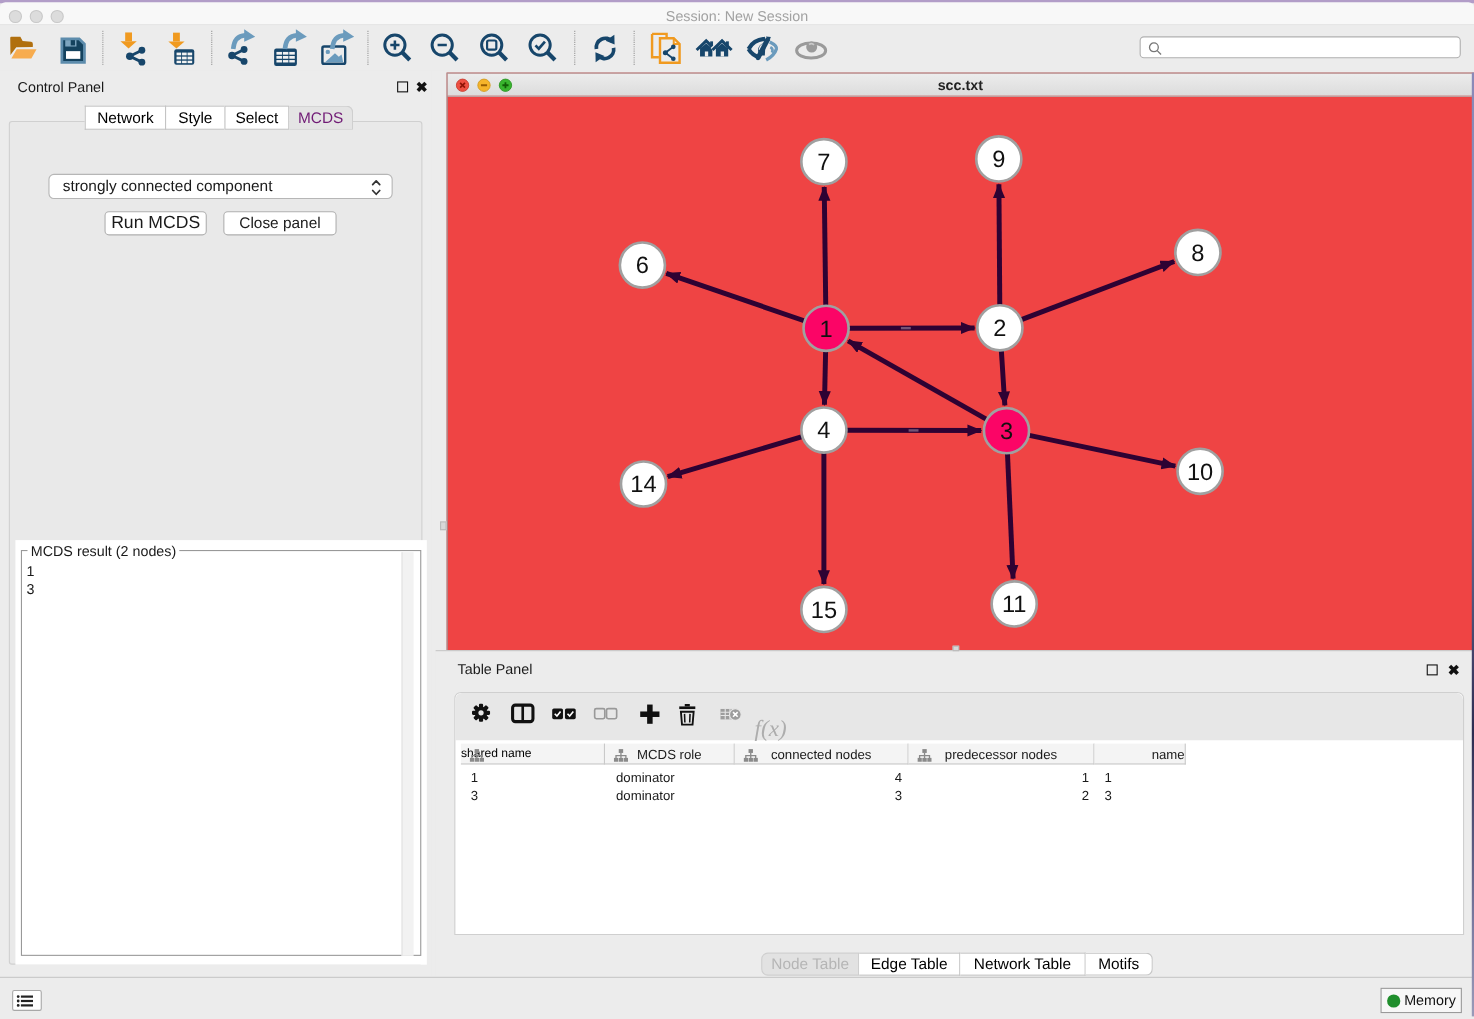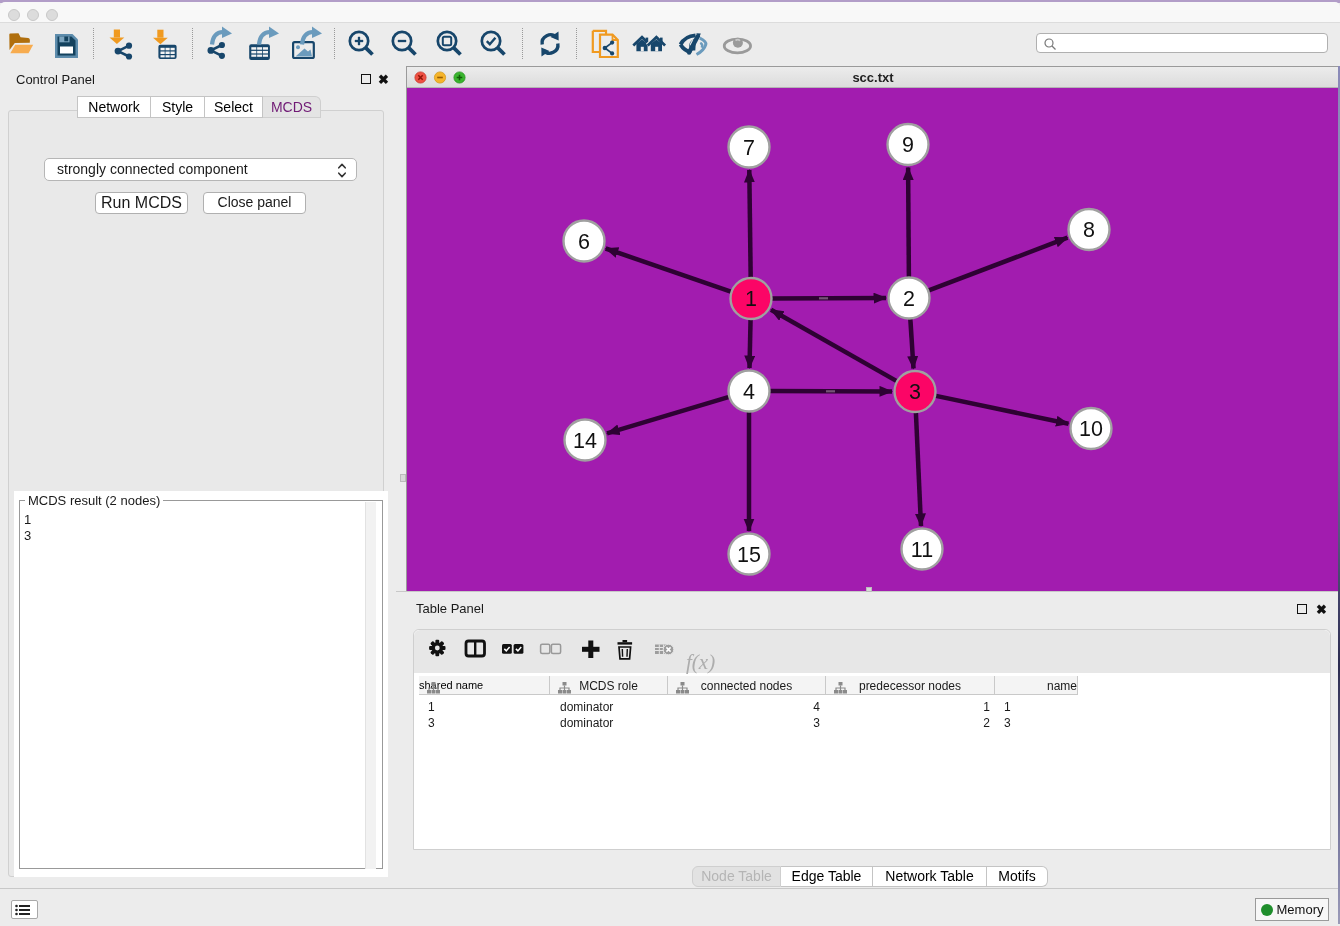--- a/index.html
+++ b/index.html
@@ -9,20 +9,21 @@
 </style>
 </head>
 <body>
 
 <div class="abs" style="left:0;top:0;width:1340px;height:3px;background:#b29dc8;"></div>
 
 <div class="abs" style="left:0;top:2px;width:1340px;height:21px;background:#f8f8f8;border-radius:5px 5px 0 0;border-bottom:1px solid #dcdcdc;">
   <div class="abs" style="left:8px;top:7px;width:12px;height:12px;border-radius:50%;background:#dcdcdc;border:1px solid #c8c8c8;"></div>
   <div class="abs" style="left:27px;top:7px;width:12px;height:12px;border-radius:50%;background:#dcdcdc;border:1px solid #c8c8c8;"></div>
   <div class="abs" style="left:46px;top:7px;width:12px;height:12px;border-radius:50%;background:#dcdcdc;border:1px solid #c8c8c8;"></div>
+  <div class="abs" style="left:0;top:5px;width:100%;text-align:center;font-size:13px;color:#a2a2a2;">Session: New Session</div>
 </div>
 
 <div class="abs" id="toolbar" style="left:0;top:23px;width:1340px;height:41px;background:#ececec;">
   <svg class="abs" style="left:4px;top:3px;" width="36" height="36" viewBox="0 0 36 36">
       <path d="M5.3,8.5 Q5.3,7.5 6.3,7.5 L14.5,7.3 L16.6,11.2 L24.3,12 Q26,12.2 25.9,14.2 L25.8,16.8 L10.8,17 L5.5,24 Z" fill="#b06f0e"></path>
       <path d="M6.3,27.2 L11.2,18.8 L29.2,18.8 L24.5,27.2 Z" fill="#f7ac4f"></path>
     </svg>
   <svg class="abs" style="left:48px;top:3px;" width="36" height="36" viewBox="0 0 36 36">
       <path d="M7,8 L24.5,8 L30,13.5 L30,32 L7,32 Z" fill="#5d8cac"></path>
       <path d="M9.5,10.5 L23.4,10.5 L27.5,14.6 L27.5,29.5 L9.5,29.5 Z" fill="#14425e"></path>
@@ -187,21 +188,21 @@
 
   <div class="abs" style="left:14px;top:427px;width:374px;height:386px;background:#fff;">
      <div class="abs" style="left:5px;top:9px;width:364px;height:369px;border:1px solid #999;">
         <div class="abs" style="left:5px;top:-8px;background:#fff;padding:0 3px;font-size:13px;color:#1a1a1a;">MCDS result (2 nodes)</div>
         <div class="abs" style="left:4px;top:11px;font-size:13px;color:#1a1a1a;line-height:15.5px;">1<br>3</div>
         <div class="abs" style="left:345px;top:1px;width:11px;height:367px;background:#f2f2f2;border-left:1px solid #e2e2e2;"></div>
      </div>
   </div>
 </div>
 
-<div class="abs" style="left:406px;top:66px;width:934px;height:560px;background:#a21caf;border:1px solid #9a9a9a;">
+<div class="abs" style="left:406px;top:66px;width:934px;height:560px;background:#ef4444;border:1px solid #9a9a9a;">
   <div class="abs" style="left:0;top:0;width:100%;height:21px;background:linear-gradient(#ececec,#dcdcdc);border-bottom:1px solid #b4b4b4;">
     <svg class="abs" style="left:7px;top:4px;" width="58" height="13" viewBox="0 0 58 13">
         <circle cx="6.5" cy="6.5" r="5.6" fill="#ee5042" stroke="#c93b2f" stroke-width="0.8"></circle>
         <path d="M4.3,4.3 L8.7,8.7 M8.7,4.3 L4.3,8.7" stroke="#8e1306" stroke-width="1.5"></path>
         <circle cx="26" cy="6.5" r="5.6" fill="#f6b42a" stroke="#d29a1e" stroke-width="0.8"></circle>
         <path d="M23.2,6.5 L28.8,6.5" stroke="#985d02" stroke-width="1.6"></path>
         <circle cx="45.5" cy="6.5" r="5.6" fill="#39b52e" stroke="#2b9423" stroke-width="0.8"></circle>
         <path d="M42.7,6.5 L48.3,6.5 M45.5,3.7 L45.5,9.3" stroke="#115e07" stroke-width="1.6"></path>
       </svg>
     <div class="abs" style="left:0;top:3px;width:100%;text-align:center;font-size:13px;font-weight:bold;color:#222;">scc.txt</div>

